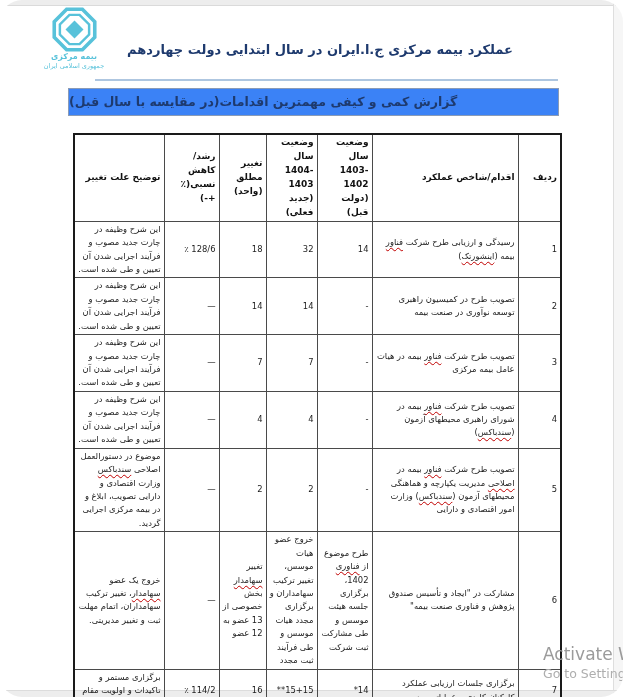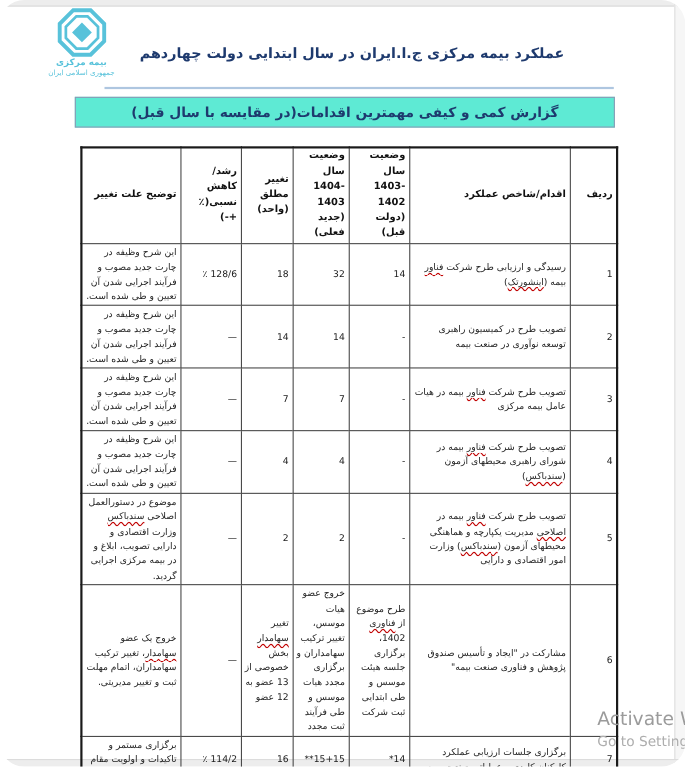--- a/index.html
+++ b/index.html
@@ -18,21 +18,21 @@
   .logo-line1{font-size:8px;font-weight:bold;line-height:10px;}
   .logo-line2{font-size:6.5px;line-height:9px;}
 
   .page-title{
     position:absolute;top:42px;left:110px;width:420px;text-align:center;direction:rtl;
     font-size:13px;font-weight:bold;color:#1e3a6e;
   }
   .title-rule{position:absolute;top:79px;left:95px;width:463px;height:2px;background:#aec6e0;}
   .subtitle{
     position:absolute;top:88px;left:68px;width:489px;height:26px;line-height:26px;
-    background:#5eead4;border:1px solid #8a9bb6;text-align:center;direction:rtl;
+    background:#3b82f6;border:1px solid #8a9bb6;text-align:left;direction:rtl;
     font-size:12.5px;font-weight:bold;color:#1e3a6e;
   }
 
   table.tbl{
     position:absolute;top:133px;left:73px;width:487px;border-collapse:collapse;
     direction:rtl;table-layout:fixed;border:2px solid #1a1a1a;
   }
   .tbl th,.tbl td{border:1px solid #4a4a4a;padding:1px 3px;text-align:right;vertical-align:middle;}
   .tbl th{font-size:9px;font-weight:bold;color:#111;line-height:1.55;}
   .tbl td{font-size:8.4px;color:#1c1c1c;line-height:1.6;}
@@ -155,21 +155,21 @@
           <td><span>تصویب طرح شرکت </span><span class="sp">فناور</span><span> بیمه در </span><span class="sp">اصلاحی</span><span> مدیریت یکپارچه و هماهنگی محیطهای آزمون (</span><span class="sp">سندباکس</span><span>) وزارت امور اقتصادی و دارایی</span></td>
           <td><span>-</span></td>
           <td><span>2</span></td>
           <td><span>2</span></td>
           <td><span>—</span></td>
           <td><span>موضوع در دستورالعمل اصلاحی </span><span class="sp">سندباکس</span><span> وزارت اقتصادی و دارایی تصویب، ابلاغ و در بیمه مرکزی اجرایی گردید.</span></td>
         </tr>
         <tr>
           <td>6</td>
           <td><span>مشارکت در "ایجاد و تأسیس صندوق پژوهش و فناوری صنعت بیمه"</span></td>
-          <td><span>طرح موضوع از </span><span class="sp">فناوری</span><span> </span><span dir="ltr">1402</span><span>، برگزاری جلسه هیئت موسس و طی ابتدایی ثبت شرکت</span></td>
+          <td><span>طرح موضوع از </span><span class="sp">فناوری</span><span> </span><span dir="ltr">1402</span><span>، برگزاری جلسه هیئت موسس و طی مشارکت ثبت شرکت</span></td>
           <td><span>خروج عضو هیات موسس، تغییر ترکیب سهامداران و برگزاری مجدد هیات موسس و طی فرآیند ثبت مجدد</span></td>
           <td><span>تغییر </span><span class="sp">سهامدار</span><span> بخش خصوصی از </span><span dir="ltr">13</span><span> عضو به </span><span dir="ltr">12</span><span> عضو</span></td>
           <td><span>—</span></td>
           <td><span>خروج یک عضو </span><span class="sp">سهامدار</span><span>، تغییر ترکیب سهامداران، اتمام مهلت ثبت و تغییر مدیریتی.</span></td>
         </tr>
         <tr>
           <td>7</td>
           <td><span>برگزاری جلسات ارزیابی عملکرد کارکنان کلیدی و عملیاتی صنعت بیمه</span></td>
           <td><span dir="ltr">*14</span></td>
           <td><span dir="ltr">**15+15</span></td>

